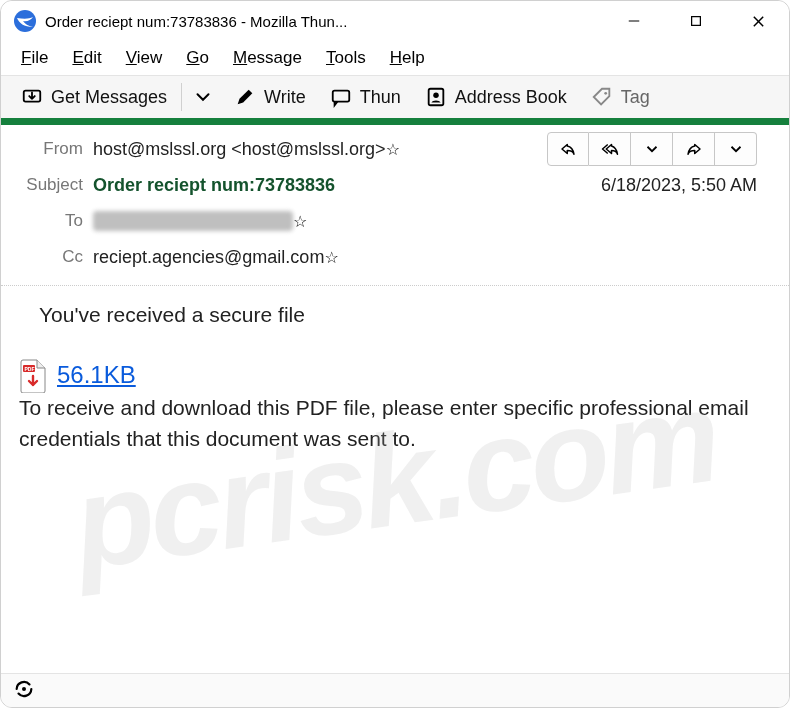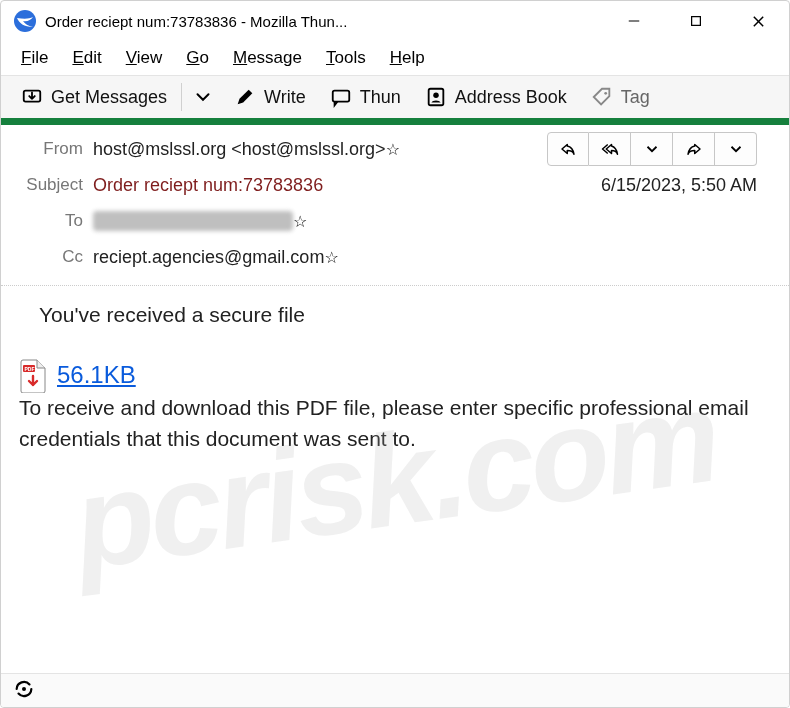--- a/index.html
+++ b/index.html
@@ -8,21 +8,21 @@
     background: #fff;
     width: 790px;
     height: 708px;
     overflow: hidden;
     position: relative;
   }
   .window {
     width: 790px;
     height: 708px;
     border: 1px solid #d0d0d0;
-    border-radius: 4px;
+    border-radius: 12px;
     background: #fff;
     display: flex;
     flex-direction: column;
     overflow: hidden;
   }
   
   .titlebar {
     height: 40px;
     display: flex;
     align-items: center;
@@ -98,21 +98,21 @@
     min-height: 36px;
   }
   .env-label {
     width: 78px;
     text-align: right;
     color: #777;
     font-size: 17px;
     padding-right: 10px;
   }
   .env-value { display: flex; align-items: center; gap: 0; }
-  .subject-row .env-value { font-weight: 400; color:#7f1d1d; }
+  .subject-row .env-value { font-weight: 700; color:#14532d; }
   .star { font-size: 16px; color:#000; }
   .blurred {
     display:inline-block;
     width: 200px; height: 20px;
     background: #bfbfbf;
     border-radius: 4px;
     filter: blur(2px);
   }
   .date-block {
     margin-left: auto;
@@ -307,21 +307,21 @@
             </svg>
         </div>
       </div>
     </div>
 
     <div class="env-row subject-row">
       <div class="env-label">Subject</div>
       <div class="env-value">
         <span>Order reciept num:73783836</span>
       </div>
-      <div class="date-block">6/15/2023, 5:50 AM</div>
+      <div class="date-block">6/18/2023, 5:50 AM</div>
     </div>
 
     <div class="env-row">
       <div class="env-label">To</div>
       <div class="env-value">
         <span class="blurred"></span>
         <span class="star">☆</span>
       </div>
     </div>
 

